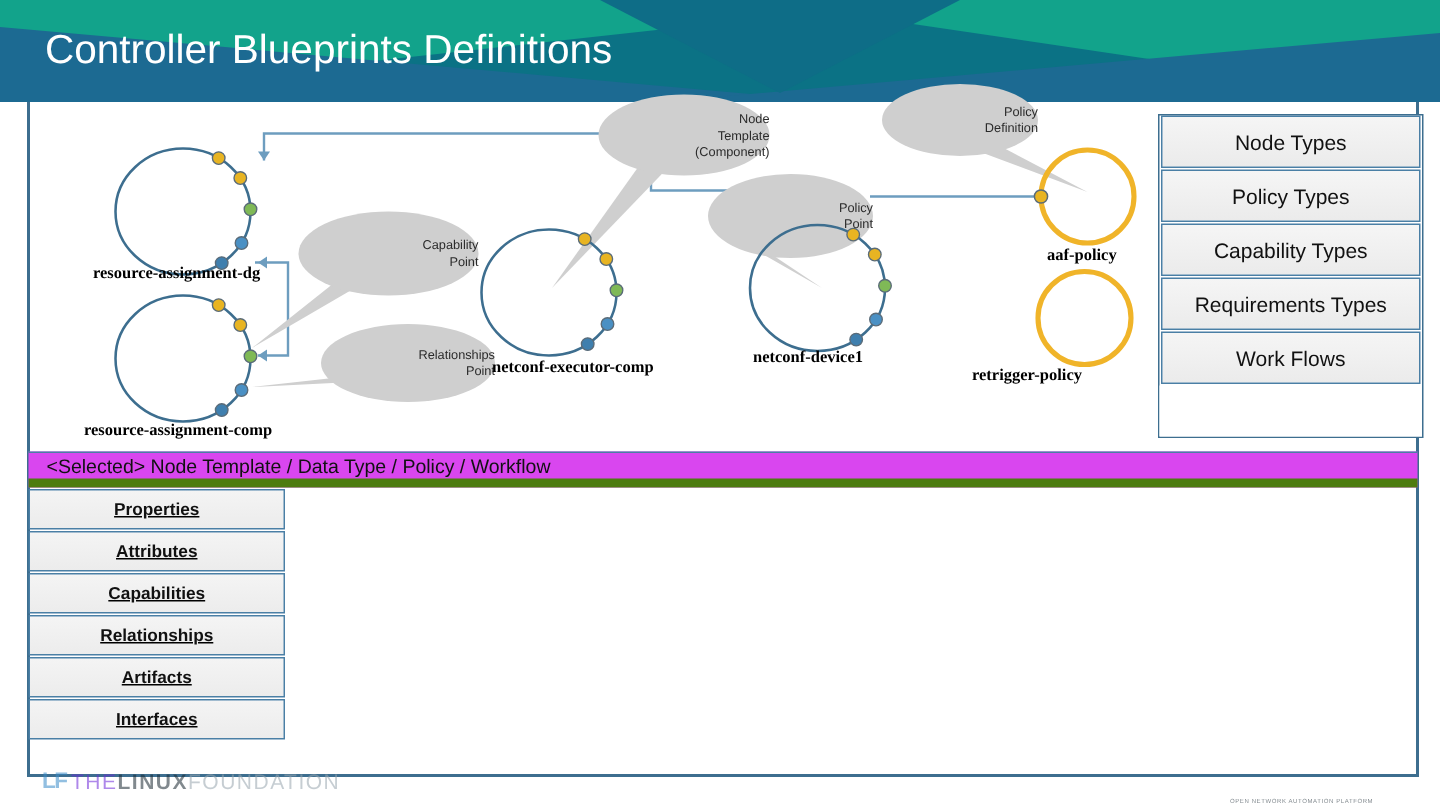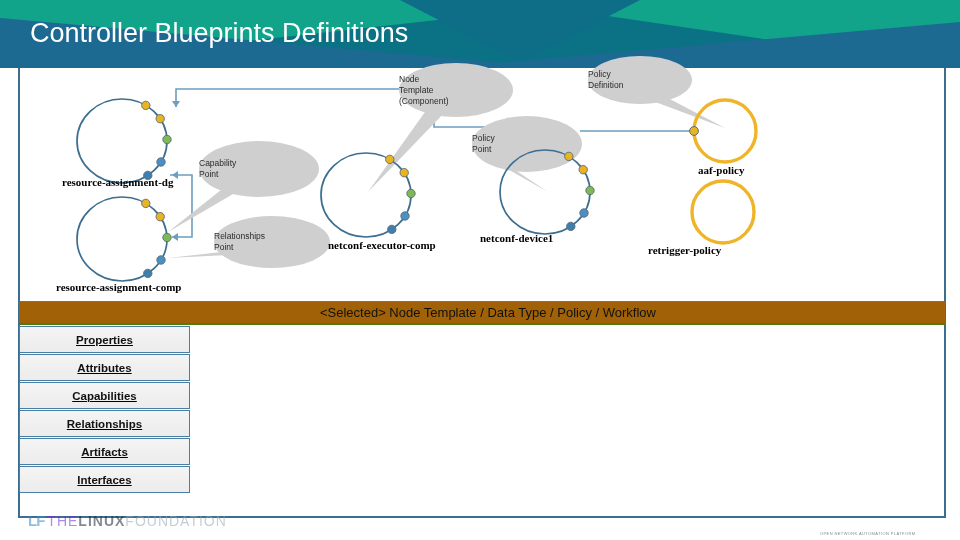--- a/index.html
+++ b/index.html
@@ -96,21 +96,21 @@
     color: #000000;
     white-space: nowrap;
   }
 
   
   .callout-text {
     position: absolute;
     font-family: "Liberation Sans", sans-serif;
     font-size: 8.5px;
     color: #2a2a2a;
-    text-align: left;
+    text-align: right;
     line-height: 11px;
     white-space: pre-line;
   }
 
   
   #types-panel {
     position: absolute;
     left: 772px; top: 76px;
     width: 177px;
     border: 1px solid #3d6e8f;
@@ -133,27 +133,26 @@
   #types-panel .spacer {
     height: 34px;
     background: #ffffff;
   }
 
   
   #selected-bar {
     position: absolute;
     left: 19px; top: 301px;
     width: 926px; height: 24px;
-    background: #a16207;
+    background: #d946ef;
     border-top: 1px solid #4a7fa5;
-    border-bottom: 2px solid #4d7c0f;
+    border-bottom: 6px solid #4d7c0f;
     display: flex;
     align-items: center;
     box-sizing: border-box;
-    justify-content: center;
   }
   #selected-bar span {
     padding-left: 12px;
     font-family: "Liberation Sans", sans-serif;
     font-size: 13px;
     color: #111111;
     white-space: nowrap;
   }
 
   
@@ -318,25 +317,45 @@
 Definition</div>
       <div class="callout-text" style="left: 472px; width: 110px; top: 133px;">Policy
 Point</div>
       <div class="callout-text" style="left: 199px; width: 120px; top: 158px;">Capability
 Point</div>
       <div class="callout-text" style="left: 214px; width: 116px; top: 231px;">Relationships
 Point</div>
       <div class="node-label" style="left: 62px; top: 176px;">resource-assignment-dg</div>
       <div class="node-label" style="left: 56px; top: 281px;">resource-assignment-comp</div>
       <div class="node-label" style="left: 328px; top: 239px;">netconf-executor-comp</div>
-      <div class="node-label" style="left: 480px; top: 232px;">netconf-device1</div>
+      <div class="node-label" style="left: 502px; top: 232px;">netconf-device1</div>
       <div class="node-label" style="left: 698px; top: 164px;">aaf-policy</div>
       <div class="node-label" style="left: 648px; top: 244px;">retrigger-policy</div>
     </div>
 
+  <div id="types-panel">
+    <div id="types-list">
+        <div class="type-btn">
+          <span>Node Types</span>
+        </div>
+        <div class="type-btn">
+          <span>Policy Types</span>
+        </div>
+        <div class="type-btn">
+          <span>Capability Types</span>
+        </div>
+        <div class="type-btn">
+          <span>Requirements Types</span>
+        </div>
+        <div class="type-btn">
+          <span>Work Flows</span>
+        </div>
+      </div>
+    <div class="spacer"></div>
+  </div>
 
   <div id="selected-bar">
     <span>&lt;Selected&gt; Node Template / Data Type / Policy / Workflow</span>
   </div>
 
   <div id="tabs">
       <div class="tab-btn">
         <span>Properties</span>
       </div>
       <div class="tab-btn">

